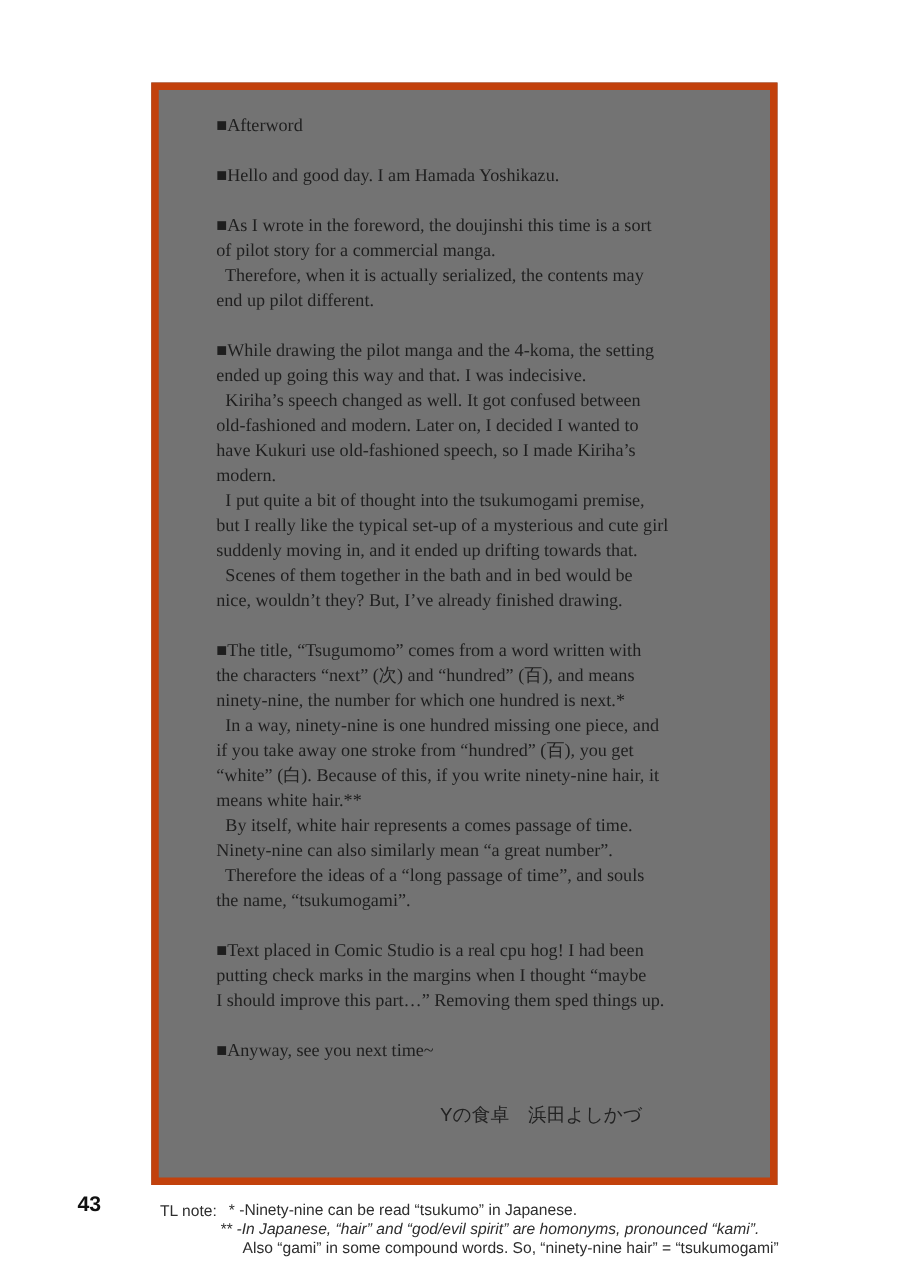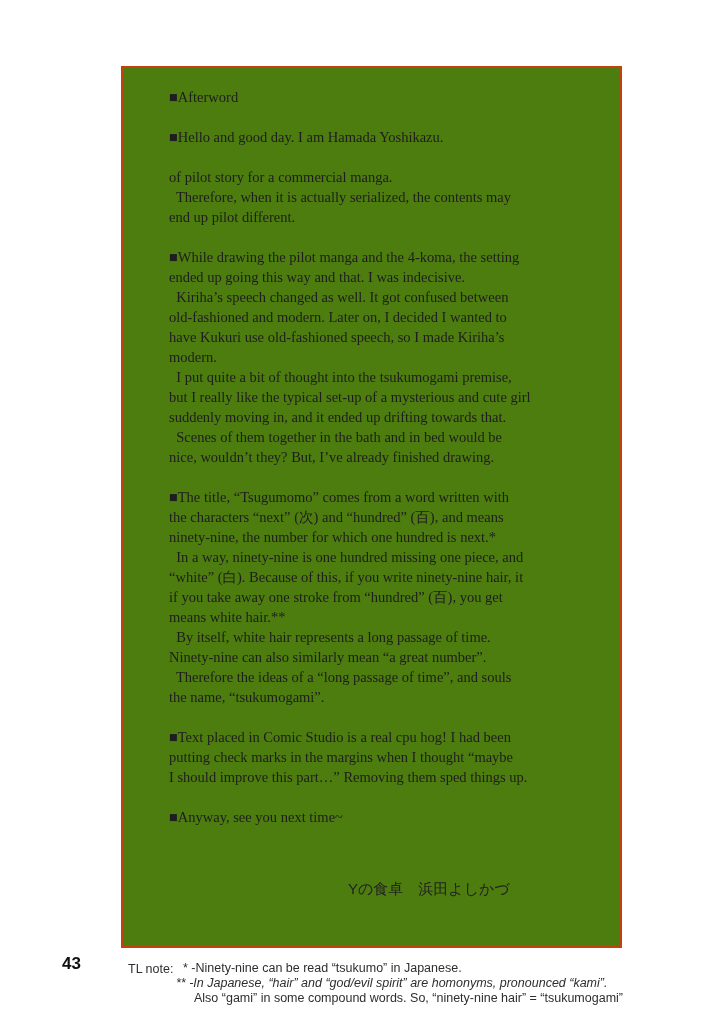--- a/index.html
+++ b/index.html
@@ -10,34 +10,34 @@
     background: #ffffff;
     overflow: hidden;
   }
   .afterword-box {
     position: absolute;
     left: 121px;
     top: 66px;
     width: 501px;
     height: 882px;
     box-sizing: border-box;
-    border: 2px solid #c2410c;
+    border: 6px solid #c2410c;
     padding: 19px 22px 0 46px;
-    background: #4d7c0f;
+    background: #737373;
   }
   .afterword-text .block { margin: 0 0 20px 0; }
   .line {
     white-space: pre;
     font-family: "Liberation Serif", serif;
     font-size: 14.5px;
     line-height: 20px;
     color: #1e1e1e;
   }
   .signature {
-    margin-top: 52px;
+    margin-top: 32px;
     margin-left: 179px;
     font-family: "Liberation Sans", sans-serif;
     font-size: 15px;
     line-height: 20px;
     color: #222222;
     white-space: pre;
   }
   .page-number {
     position: absolute;
     left: 62px;
@@ -75,20 +75,21 @@
 
   <div class="afterword-box">
     <div class="afterword-text">
         <div class="block">
           <div class="line">■Afterword</div>
         </div>
         <div class="block">
           <div class="line">■Hello and good day. I am Hamada Yoshikazu.</div>
         </div>
         <div class="block">
+          <div class="line">■As I wrote in the foreword, the doujinshi this time is a sort</div>
           <div class="line">of pilot story for a commercial manga.</div>
           <div class="line">  Therefore, when it is actually serialized, the contents may</div>
           <div class="line">end up pilot different.</div>
         </div>
         <div class="block">
           <div class="line">■While drawing the pilot manga and the 4-koma, the setting</div>
           <div class="line">ended up going this way and that. I was indecisive.</div>
           <div class="line">  Kiriha’s speech changed as well. It got confused between</div>
           <div class="line">old-fashioned and modern. Later on, I decided I wanted to</div>
           <div class="line">have Kukuri use old-fashioned speech, so I made Kiriha’s</div>
@@ -97,24 +98,24 @@
           <div class="line">but I really like the typical set-up of a mysterious and cute girl</div>
           <div class="line">suddenly moving in, and it ended up drifting towards that.</div>
           <div class="line">  Scenes of them together in the bath and in bed would be</div>
           <div class="line">nice, wouldn’t they? But, I’ve already finished drawing.</div>
         </div>
         <div class="block">
           <div class="line">■The title, “Tsugumomo” comes from a word written with</div>
           <div class="line">the characters “next” (次) and “hundred” (百), and means</div>
           <div class="line">ninety-nine, the number for which one hundred is next.*</div>
           <div class="line">  In a way, ninety-nine is one hundred missing one piece, and</div>
+          <div class="line">if you take away one stroke from “hundred” (百), you get</div>
           <div class="line">“white” (白). Because of this, if you write ninety-nine hair, it</div>
-          <div class="line">if you take away one stroke from “hundred” (百), you get</div>
           <div class="line">means white hair.**</div>
-          <div class="line">  By itself, white hair represents a long passage of time.</div>
+          <div class="line">  By itself, white hair represents a comes passage of time.</div>
           <div class="line">Ninety-nine can also similarly mean “a great number”.</div>
           <div class="line">  Therefore the ideas of a “long passage of time”, and souls</div>
           <div class="line">the name, “tsukumogami”.</div>
         </div>
         <div class="block">
           <div class="line">■Text placed in Comic Studio is a real cpu hog! I had been</div>
           <div class="line">putting check marks in the margins when I thought “maybe</div>
           <div class="line">I should improve this part…” Removing them sped things up.</div>
         </div>
         <div class="block">

